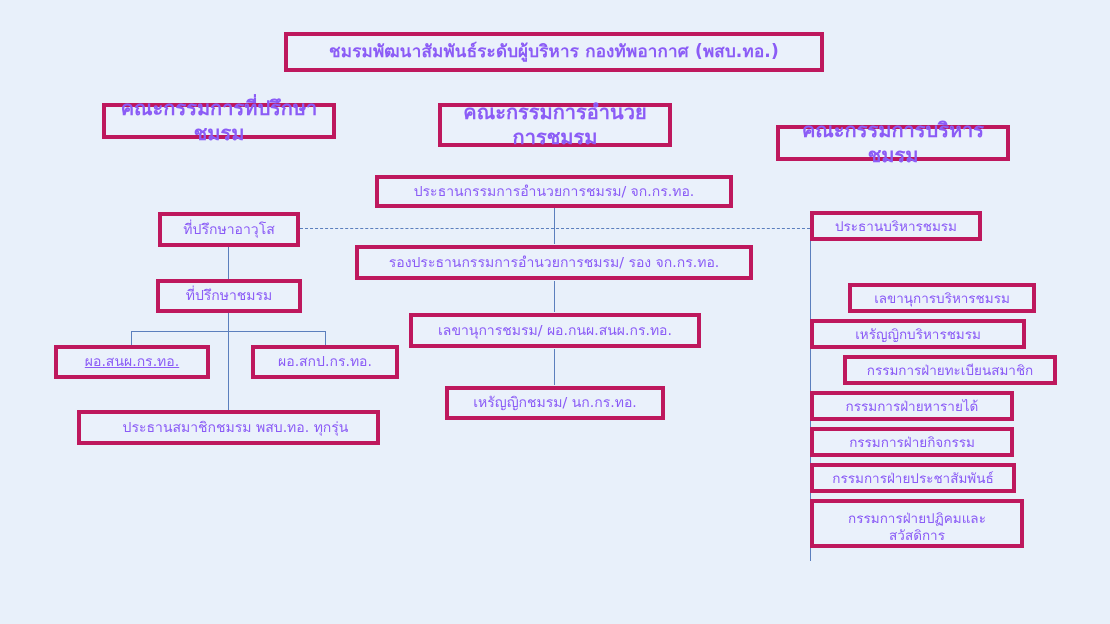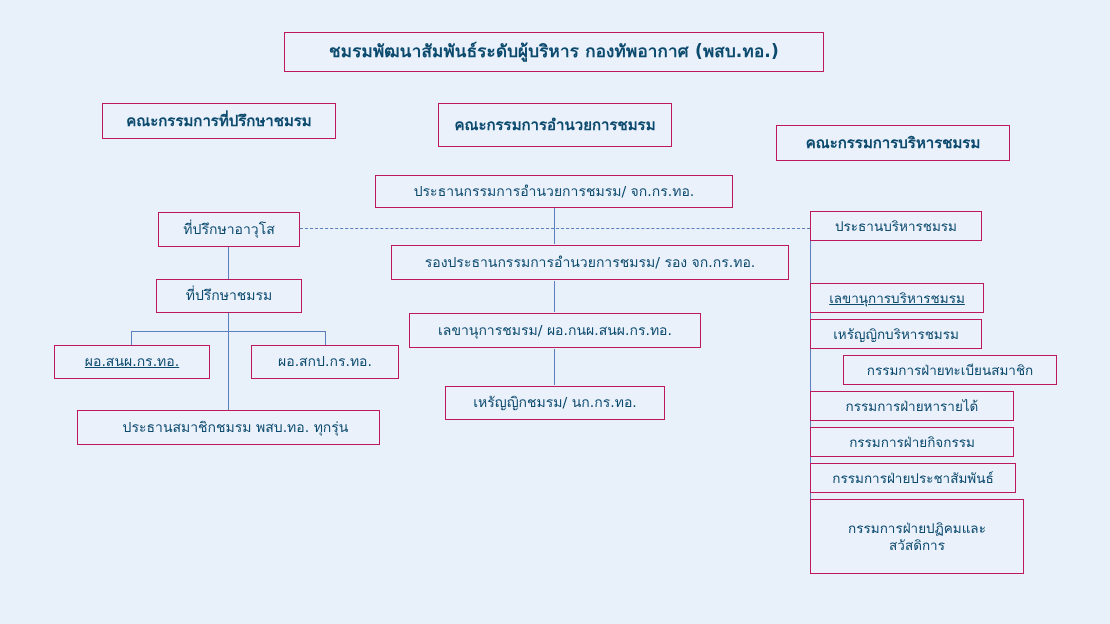--- a/index.html
+++ b/index.html
@@ -16,36 +16,36 @@
   }
   #stage {
     position: relative;
     width: 1110px;
     height: 624px;
   }
   .box {
     position: absolute;
     box-sizing: border-box;
     background: #eaf1fb;
-    border: 1px solid #be185d;
-    color: #0c4a6e;
+    border: 4px solid #be185d;
+    color: #8b5cf6;
     display: flex;
     align-items: center;
     justify-content: center;
     text-align: center;
     line-height: 1.25;
     padding: 2px 6px;
   }
   .title-box {
     font-size: 17px;
     font-weight: bold;
     letter-spacing: .2px;
   }
   .head-box {
-    font-size: 15px;
+    font-size: 20px;
     font-weight: bold;
   }
   .node {
     font-size: 14px;
   }
   .right-node {
     font-size: 13.5px;
   }
   .line {
     position: absolute;
@@ -89,21 +89,21 @@
   <div class="line hline" style="left:131px; top:331px; width:194px;"></div>
   <div class="line vline" style="left:131px; top:331px; height:14px;"></div>
   <div class="line vline" style="left:325px; top:331px; height:14px;"></div>
   <div class="line vline" style="left:228px; top:331px; height:79px;"></div>
 
   <div class="line vline" style="left:810px; top:211px; height:350px;"></div>
 
   <div class="box node" style="left:375px; top:175px; width:358px; height:33px;">
     <span>ประธานกรรมการอำนวยการชมรม/ จก.กร.ทอ.</span>
   </div>
-  <div class="box node" style="left:355px; top:245px; width:398px; height:35px;margin-left:36px;">
+  <div class="box node" style="left:355px; top:245px; width:398px; height:35px;">
     <span>รองประธานกรรมการอำนวยการชมรม/ รอง จก.กร.ทอ.</span>
   </div>
   <div class="box node" style="left:409px; top:313px; width:292px; height:35px;">
     <span>เลขานุการชมรม/ ผอ.กนผ.สนผ.กร.ทอ.</span>
   </div>
   <div class="box node" style="left:445px; top:386px; width:220px; height:34px;">
     <span>เหรัญญิกชมรม/ นก.กร.ทอ.</span>
   </div>
 
   <div class="box node" style="left:158px; top:212px; width:142px; height:35px;">
@@ -118,35 +118,35 @@
   <div class="box node" style="left:251px; top:345px; width:148px; height:34px;">
     <span>ผอ.สกป.กร.ทอ.</span>
   </div>
   <div class="box node" style="left:77px; top:410px; width:303px; height:35px;padding-left:20px;">
     <span>ประธานสมาชิกชมรม พสบ.ทอ. ทุกรุ่น</span>
   </div>
 
   <div class="box right-node" style="left:810px; top:211px; width:172px; height:30px;">
     <span>ประธานบริหารชมรม</span>
   </div>
-  <div class="box right-node" style="left:810px; top:283px; width:174px; height:30px;text-decoration:underline;">
+  <div class="box right-node" style="left:848px; top:283px; width:188px; height:30px;">
     <span>เลขานุการบริหารชมรม</span>
   </div>
-  <div class="box right-node" style="left:810px; top:319px; width:172px; height:30px;">
+  <div class="box right-node" style="left:810px; top:319px; width:216px; height:30px;">
     <span>เหรัญญิกบริหารชมรม</span>
   </div>
   <div class="box right-node" style="left:810px; top:355px; width:214px; height:30px;margin-left:33px;">
     <span>กรรมการฝ่ายทะเบียนสมาชิก</span>
   </div>
   <div class="box right-node" style="left:810px; top:391px; width:204px; height:30px;">
     <span>กรรมการฝ่ายหารายได้</span>
   </div>
   <div class="box right-node" style="left:810px; top:427px; width:204px; height:30px;">
     <span>กรรมการฝ่ายกิจกรรม</span>
   </div>
   <div class="box right-node" style="left:810px; top:463px; width:206px; height:30px;">
     <span>กรรมการฝ่ายประชาสัมพันธ์</span>
   </div>
-  <div class="box right-node" style="left:810px; top:499px; width:214px; height:75px; padding:0 21px;">
+  <div class="box right-node" style="left:810px; top:499px; width:214px; height:49px; padding:0 21px;align-items:flex-end;">
     <span>กรรมการฝ่ายปฏิคมและสวัสดิการ</span>
   </div>
 
 </div>
 
 </body></html>

